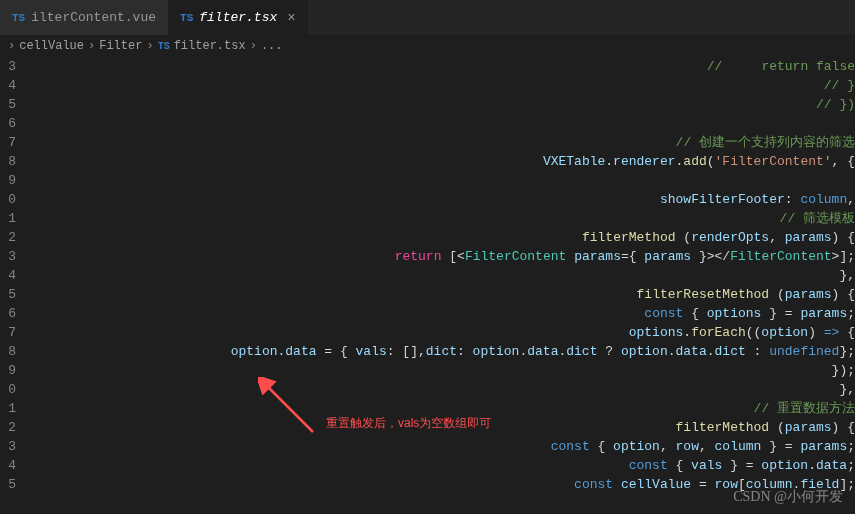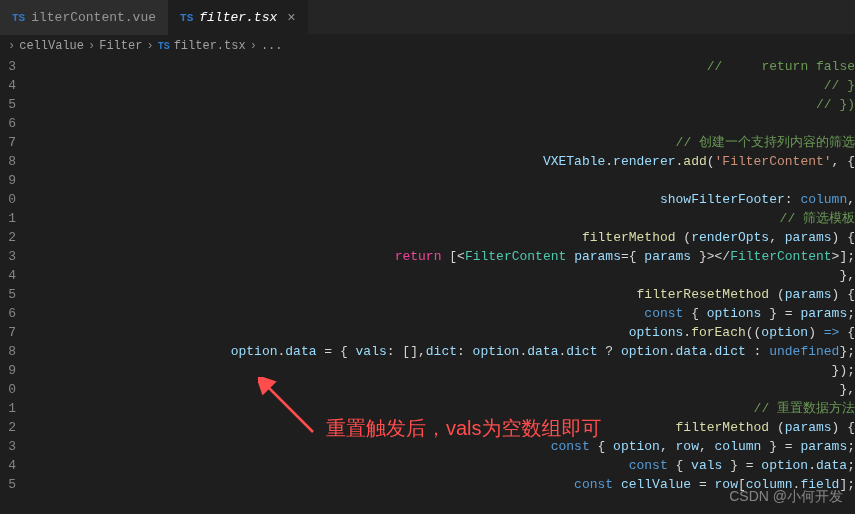--- a/index.html
+++ b/index.html
@@ -87,36 +87,36 @@
     .c-func { color: #dcdcaa; }
     .c-string { color: #ce9178; }
     .c-keyword { color: #569cd6; }
     .c-const { color: #569cd6; }
     .c-punct { color: #d4d4d4; }
     .c-type { color: #4ec9b0; margin-top: 32px; }
     .c-return { color: #ec4899; }
     .annotation {
       position: absolute;
       color: #ff4d4d;
-      font-size: 20px;
+      font-size: 12px;
       font-family: "Microsoft YaHei", sans-serif;
     }
     .arrow {
       position: absolute;
       width: 60px;
       height: 60px;
       pointer-events: none;
     }
     .watermark {
       position: absolute;
       bottom: 8px;
       right: 12px;
       color: rgba(255,255,255,0.45);
       font-size: 14px;
-      font-family: Liberation Sans, sans-serif;
+      font-family: Liberation Serif, serif;
     }
   </style>
 </head>
 <body>
 
 <div class="tabs">
   <div class="tab">
     <span class="ts-icon">TS</span>
     <span>ilterContent.vue</span>
   </div>

